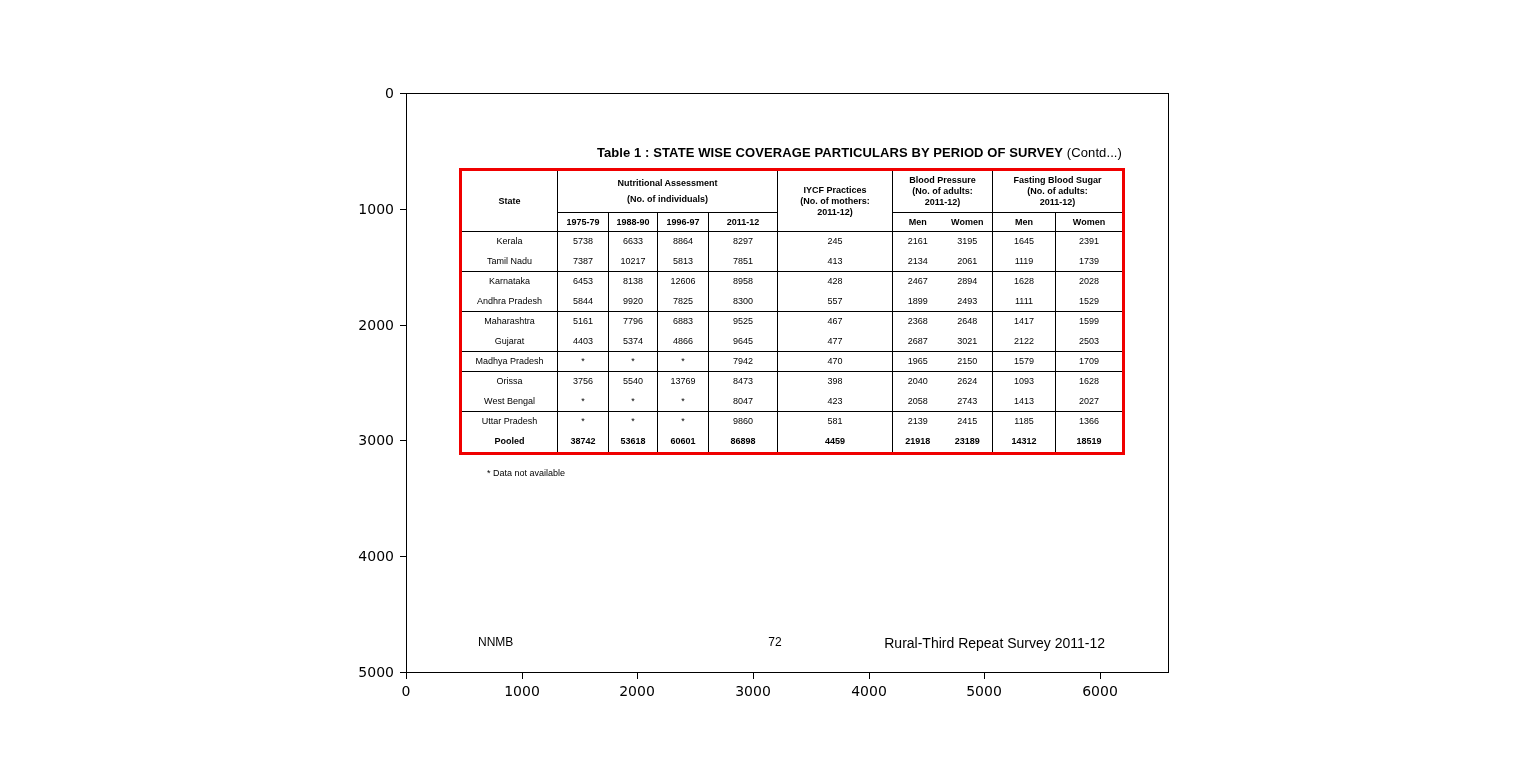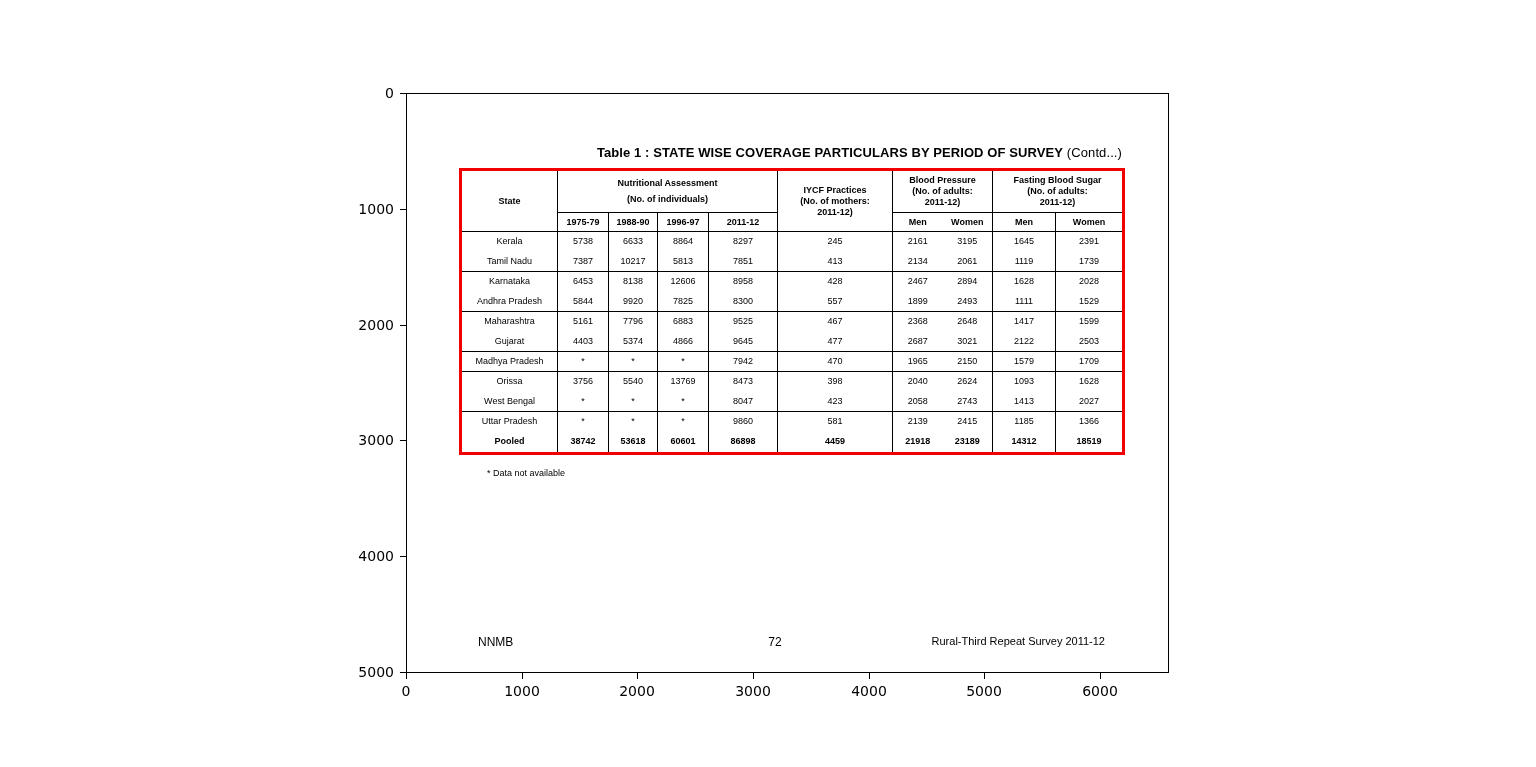--- a/index.html
+++ b/index.html
@@ -37,21 +37,21 @@
   tr.datarow { height:20px; }
   tr.sep > td { border-bottom:1px solid #000; }
   tr.pooled { height:22px; }
   tr.pooled td { font-weight:bold;margin-top:44px; }
   td.state { text-align:left; padding-left:5px; }
   .grp-gap { margin-top:5px; }
 
   .footnote { position:absolute; left:487px; top:468px; font-size:9px; }
   .footer-left  { position:absolute; left:478px; top:635px; font-size:12px; }
   .footer-center{ position:absolute; left:740px; top:635px; width:70px; text-align:center; font-size:12px; }
-  .footer-right { position:absolute; left:805px; top:635px; width:300px; text-align:right; font-size:11px; }
+  .footer-right { position:absolute; left:805px; top:635px; width:300px; text-align:right; font-size:14px; }
 </style>
 </head>
 <body>
 
 <div class="canvas">
 
   <div class="ytick-label" style="top:86px">0</div>
   <div class="ytick-label" style="top:202px">1000</div>
   <div class="ytick-label" style="top:318px">2000</div>
   <div class="ytick-label" style="top:433px">3000</div>

